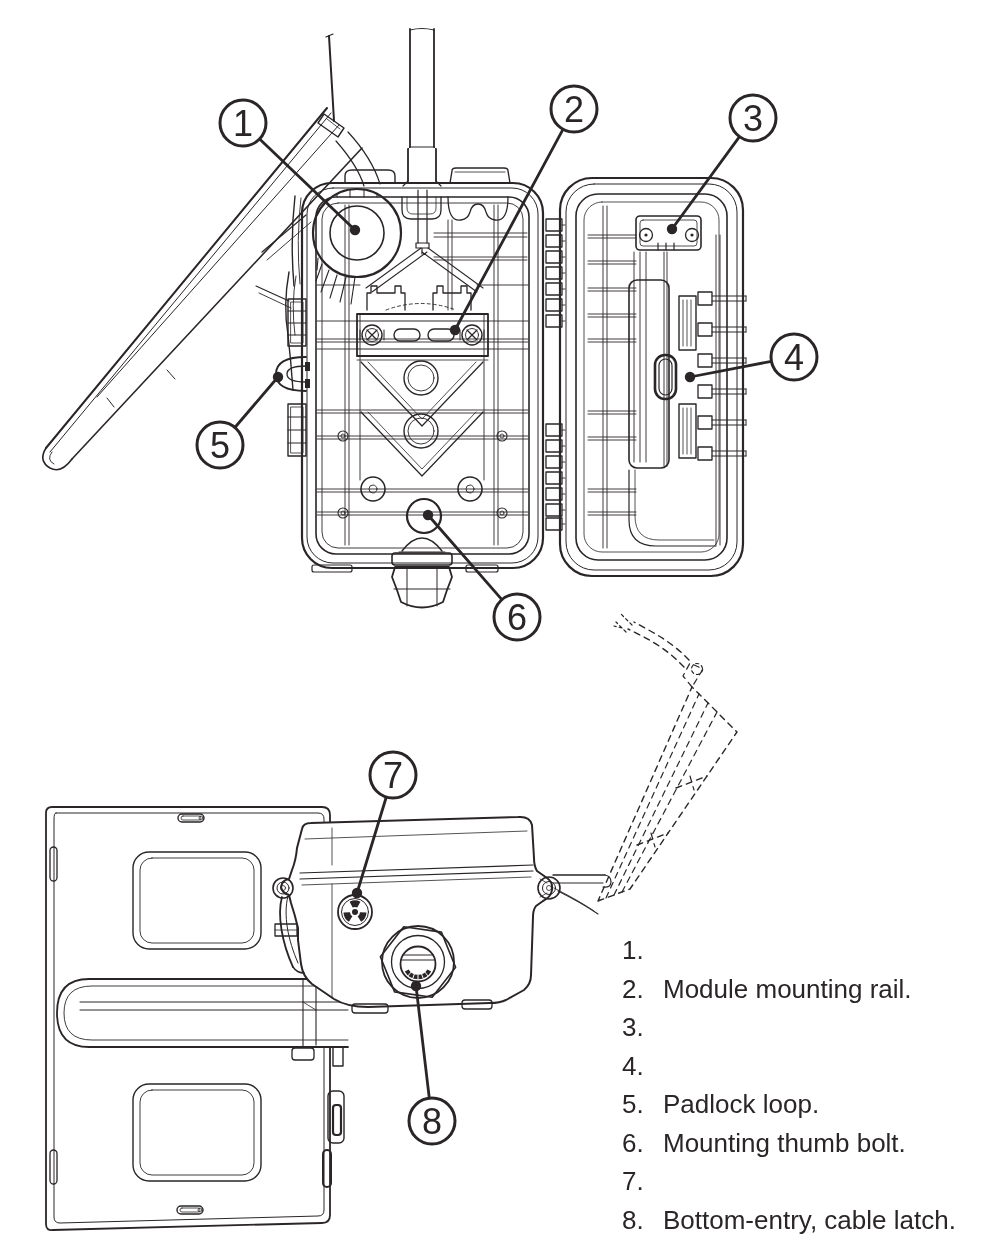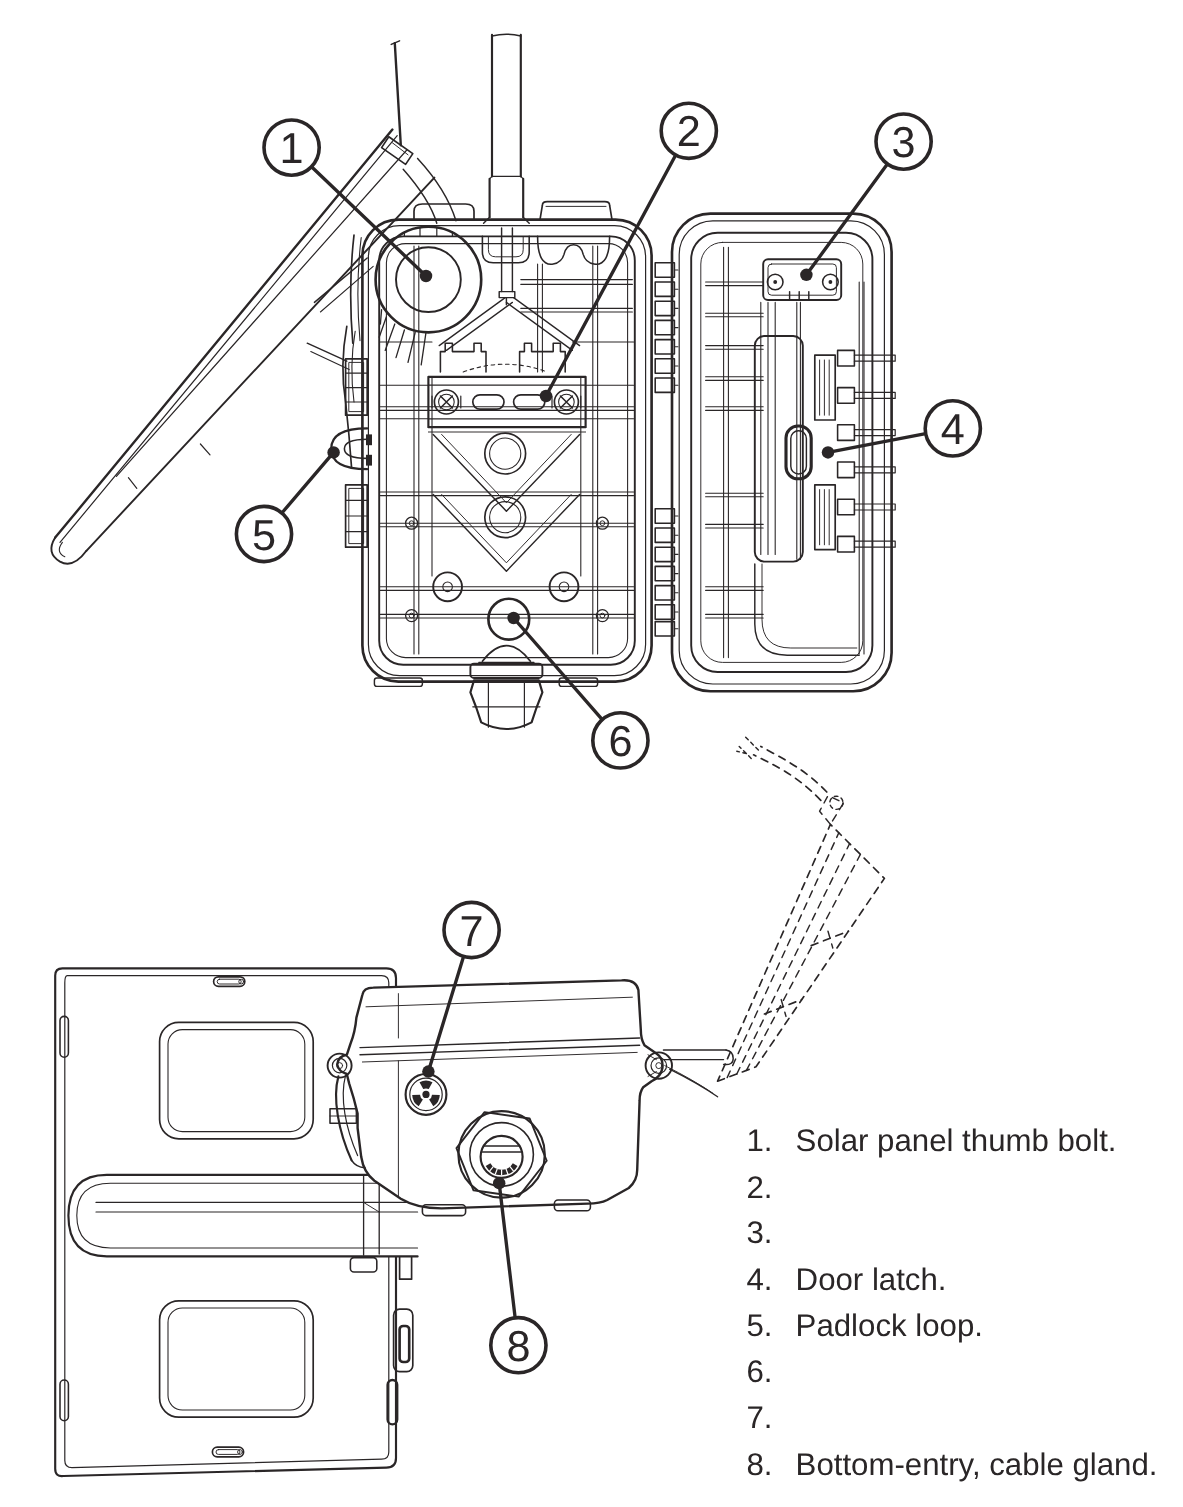--- a/index.html
+++ b/index.html
@@ -383,40 +383,40 @@
           <circle class="fillk" cx="416" cy="986" r="5.2"></circle>
       <circle class="callout-circle" cx="432" cy="1121" r="23"></circle>
       <text class="callout-num" x="432" y="1134">8</text>
     </g>
   </g>
 </svg>
 
 <div class="legend">
   <div class="legend-row">
     <span class="legend-num">1.</span>
-    <span class="legend-label">Solar panel thumb bolt.</span>
   </div>
   <div class="legend-row">
     <span class="legend-num">2.</span>
+    <span class="legend-label">Module mounting rail.</span>
   </div>
   <div class="legend-row">
     <span class="legend-num">3.</span>
   </div>
   <div class="legend-row">
     <span class="legend-num">4.</span>
-    <span class="legend-label">Door latch.</span>
   </div>
   <div class="legend-row">
     <span class="legend-num">5.</span>
     <span class="legend-label">Padlock loop.</span>
   </div>
   <div class="legend-row">
     <span class="legend-num">6.</span>
+    <span class="legend-label">Mounting thumb bolt.</span>
   </div>
   <div class="legend-row">
     <span class="legend-num">7.</span>
   </div>
   <div class="legend-row">
     <span class="legend-num">8.</span>
-    <span class="legend-label">Bottom-entry, cable gland.</span>
+    <span class="legend-label">Bottom-entry, cable latch.</span>
   </div>
 </div>
 </div>
 
 </body></html>

